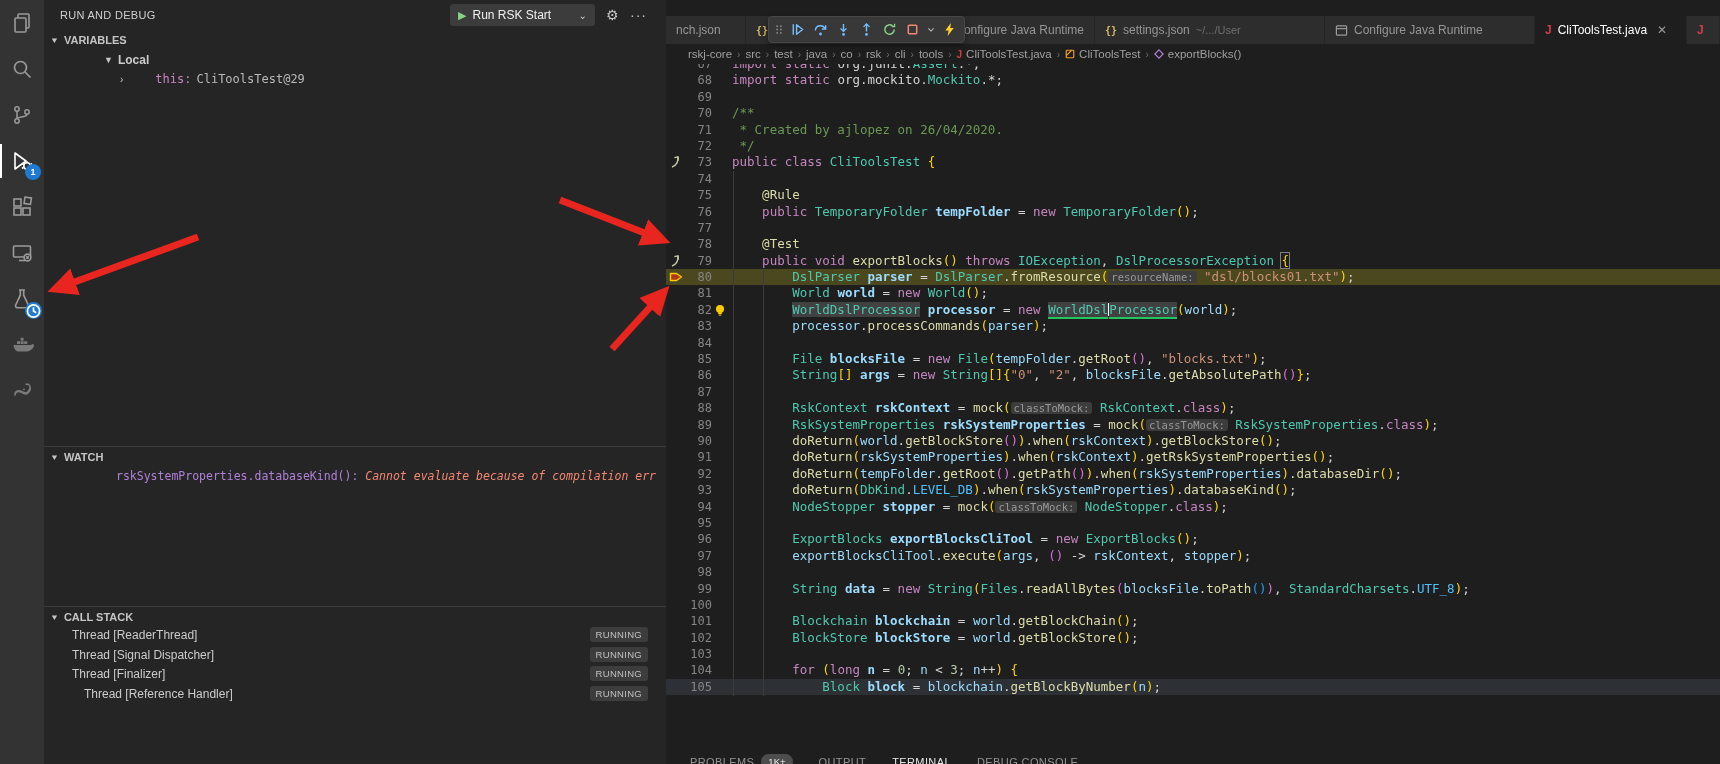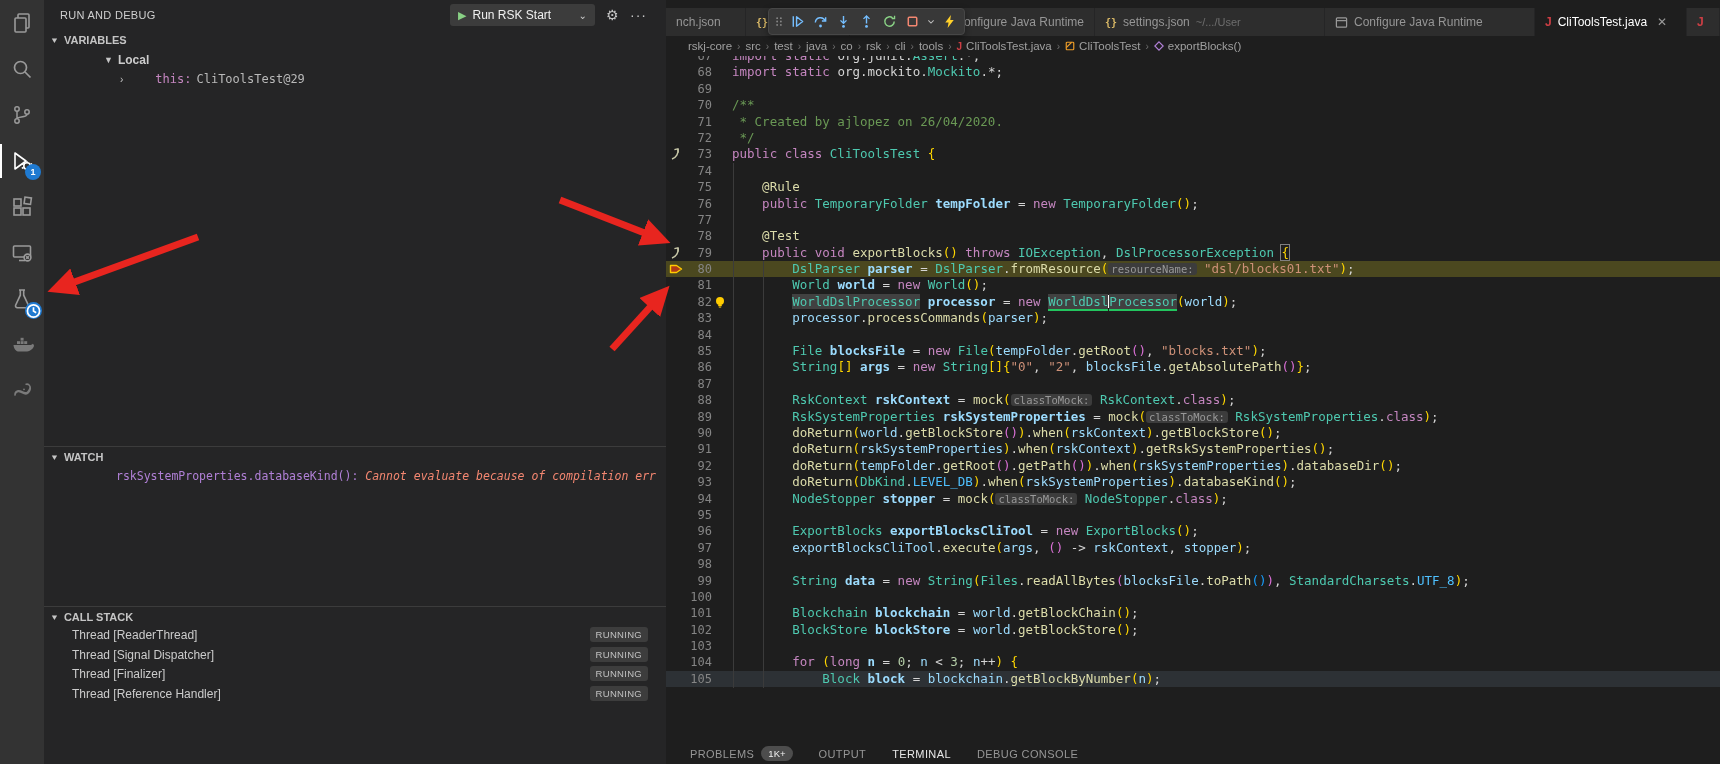--- a/index.html
+++ b/index.html
@@ -44,21 +44,21 @@
                  white-space:nowrap; width:540px; overflow:hidden; cursor:pointer; }
   #watch-entry .wname { color:#b180d7; }
   #watch-entry .werr { color:#f48771; font-style:italic; }
 
   .thread-row { position:absolute; left:0; width:622px; height:20px; display:flex; align-items:center; cursor:pointer; }
   .thread-row .tname { margin-left:28px; font-size:12px; color:#cccccc; }
   .thread-row .tstatus { position:absolute; right:18px; top:2px; background:#3d3d3d; color:#c0c0c0; font-size:9.5px;
                          padding:2px 6px; border-radius:3px; letter-spacing:.3px; }
 
   
-  #editor { position:absolute; left:666px; top:8px; width:1054px; height:605px; background:#1e1e1e; }
+  #editor { position:absolute; left:666px; top:16px; width:1054px; height:605px; background:#1e1e1e; }
 
   #tabbar { position:absolute; left:0; top:0; width:1054px; height:28px; background:#252526; display:flex; z-index:4; }
   .tab { height:28px; background:#2d2d2d; border-right:1px solid #252526; display:flex; align-items:center;
          padding:0 10px; gap:6px; font-size:12px; color:#969696; cursor:pointer; overflow:hidden; white-space:nowrap; }
   .tab.active { background:#1e1e1e; color:#ffffff; }
   .tab .desc { color:#6e6e6e; font-size:11px; }
   .tab .close { margin-left:4px; color:#9b9b9b; font-size:12px; }
   .tab .ticon-json { color:#dbba67; font-weight:bold; font-size:10px; font-family:"DejaVu Sans Mono",monospace; }
   .tab .ticon-java { color:#cc3e44; font-weight:bold; font-size:12px; }
   .tab.tail-align { justify-content:flex-end; }
@@ -228,21 +228,21 @@
           <span class="tstatus">RUNNING</span>
         </div>
         <div class="thread-row" style="top: 644.7px;">
           <span class="tname">Thread [Signal Dispatcher]</span>
           <span class="tstatus">RUNNING</span>
         </div>
         <div class="thread-row" style="top: 664.4px;">
           <span class="tname">Thread [Finalizer]</span>
           <span class="tstatus">RUNNING</span>
         </div>
-        <div class="thread-row" style="top: 684.1px;">
+        <div class="thread-row" style="top: 684.1px; padding-left: 12px;">
           <span class="tname">Thread [Reference Handler]</span>
           <span class="tstatus">RUNNING</span>
         </div>
       </div>
   </div>
 
   <div id="editor">
     <div id="tabbar">
         <div class="tab" style="width: 80px; min-width: 80px;">
           <span>nch.json</span>

